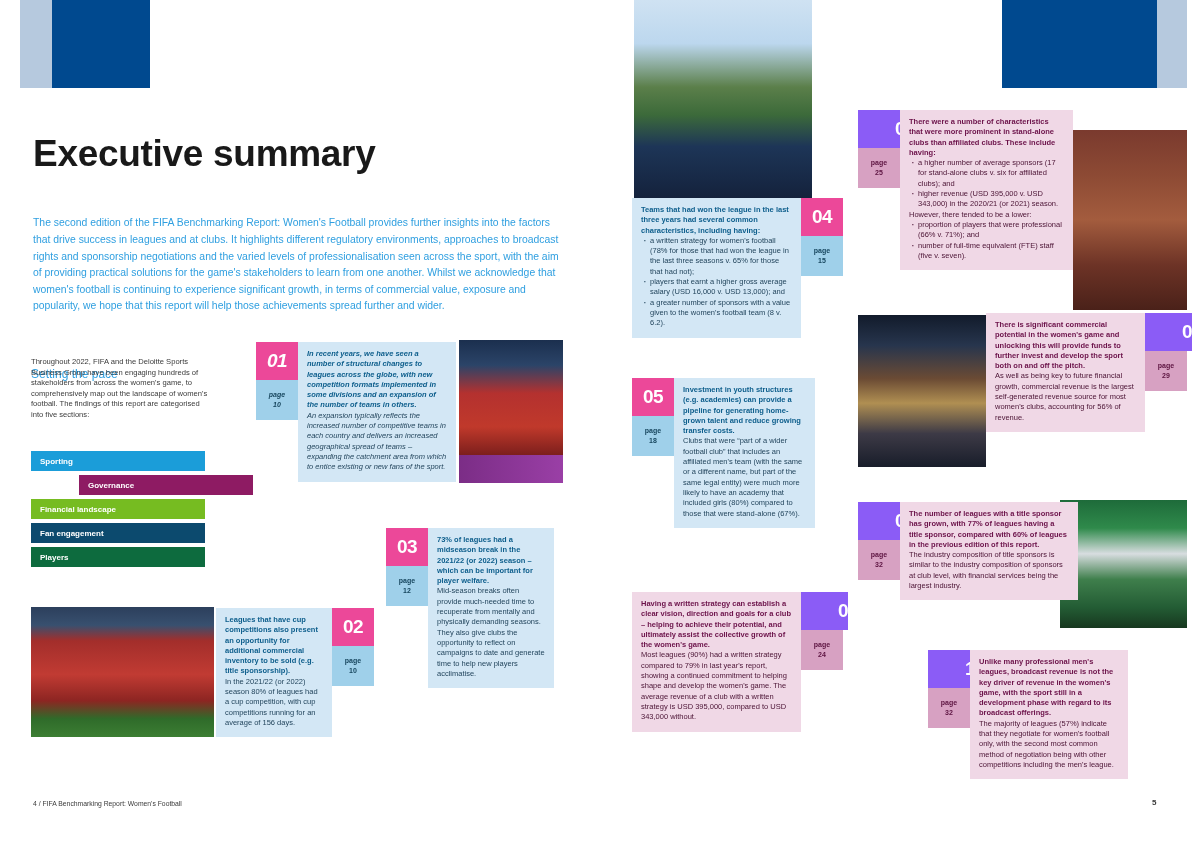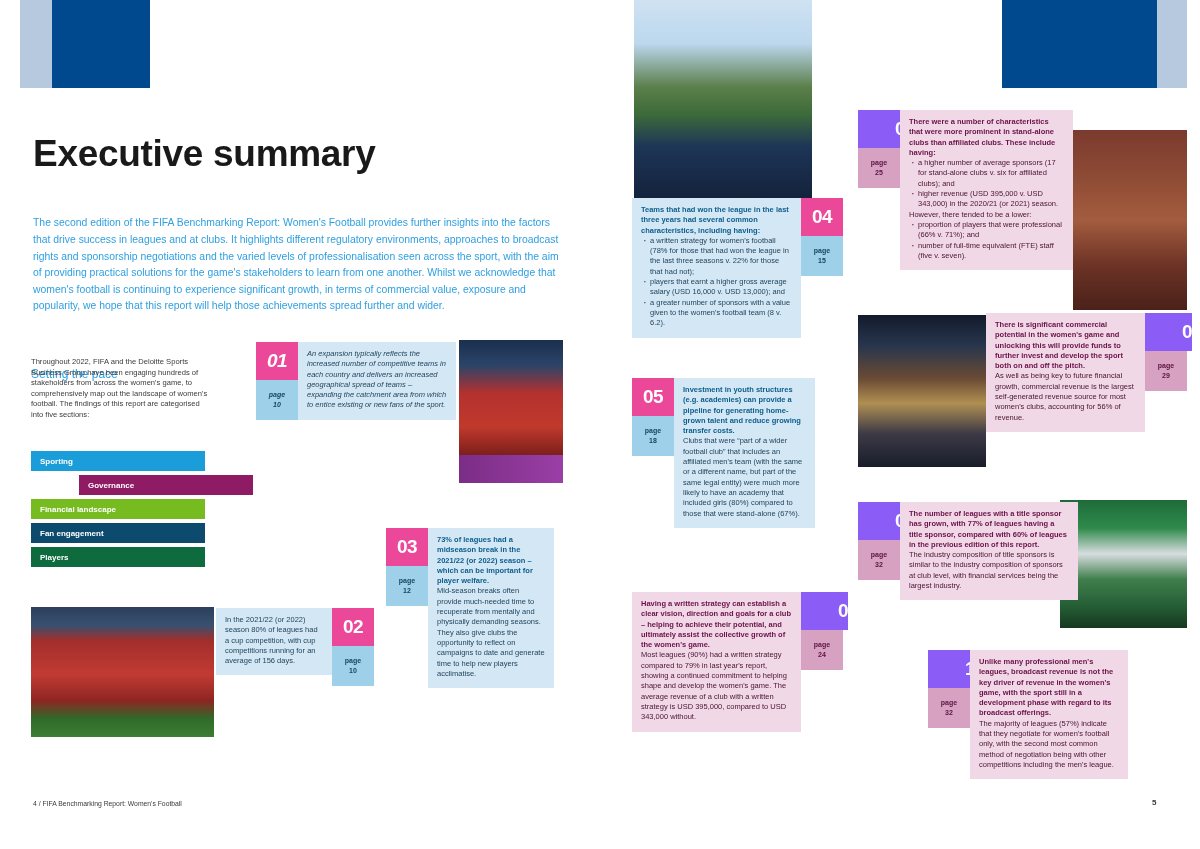--- a/index.html
+++ b/index.html
@@ -142,33 +142,35 @@
 
 <div class="card t-blue" style="left:256px; top:342px; width:200px;font-style:italic;">
   <div class="badge-col">
     <div class="badge-num">01</div>
     <div class="badge-page">
       <span>page</span>
       <span>10</span>
     </div>
   </div>
   <div class="card-body">
+    <span class="lead">In recent years, we have seen a number of structural changes to leagues across the globe, with new competition formats implemented in some divisions and an expansion of the number of teams in others.</span>
     <span class="rest">An expansion typically reflects the increased number of competitive teams in each country and delivers an increased geographical spread of teams – expanding the catchment area from which to entice existing or new fans of the sport.</span>
   </div>
 </div>
 
 <div class="card t-blue" style="left:216px; top:608px; width:158px; flex-direction:row-reverse;">
   <div class="badge-col">
     <div class="badge-num">02</div>
     <div class="badge-page">
       <span>page</span>
       <span>10</span>
     </div>
   </div>
   <div class="card-body">
+    <span class="lead">Leagues that have cup competitions also present an opportunity for additional commercial inventory to be sold (e.g. title sponsorship).</span>
     <span class="rest">In the 2021/22 (or 2022) season 80% of leagues had a cup competition, with cup competitions running for an average of 156 days.</span>
   </div>
 </div>
 
 <div class="card t-blue" style="left:386px; top:528px; width:168px;">
   <div class="badge-col">
     <div class="badge-num">03</div>
     <div class="badge-page">
       <span>page</span>
       <span>12</span>
@@ -191,21 +193,21 @@
   <div class="badge-col">
     <div class="badge-num">04</div>
     <div class="badge-page">
       <span>page</span>
       <span>15</span>
     </div>
   </div>
   <div class="card-body">
     <span class="lead">Teams that had won the league in the last three years had several common characteristics, including having:</span>
     <ul>
-      <li>a written strategy for women's football (78% for those that had won the league in the last three seasons v. 22% for those that had not);</li>
+      <li>a written strategy for women's football (78% for those that had won the league in the last three seasons v. 65% for those that had not);</li>
       <li>players that earnt a higher gross average salary (USD 16,000 v. USD 13,000); and</li>
       <li>a greater number of sponsors with a value given to the women's football team (8 v. 6.2).</li>
     </ul>
   </div>
 </div>
 
 <div class="card t-blue" style="left:632px; top:378px; width:183px;">
   <div class="badge-col">
     <div class="badge-num">05</div>
     <div class="badge-page">

